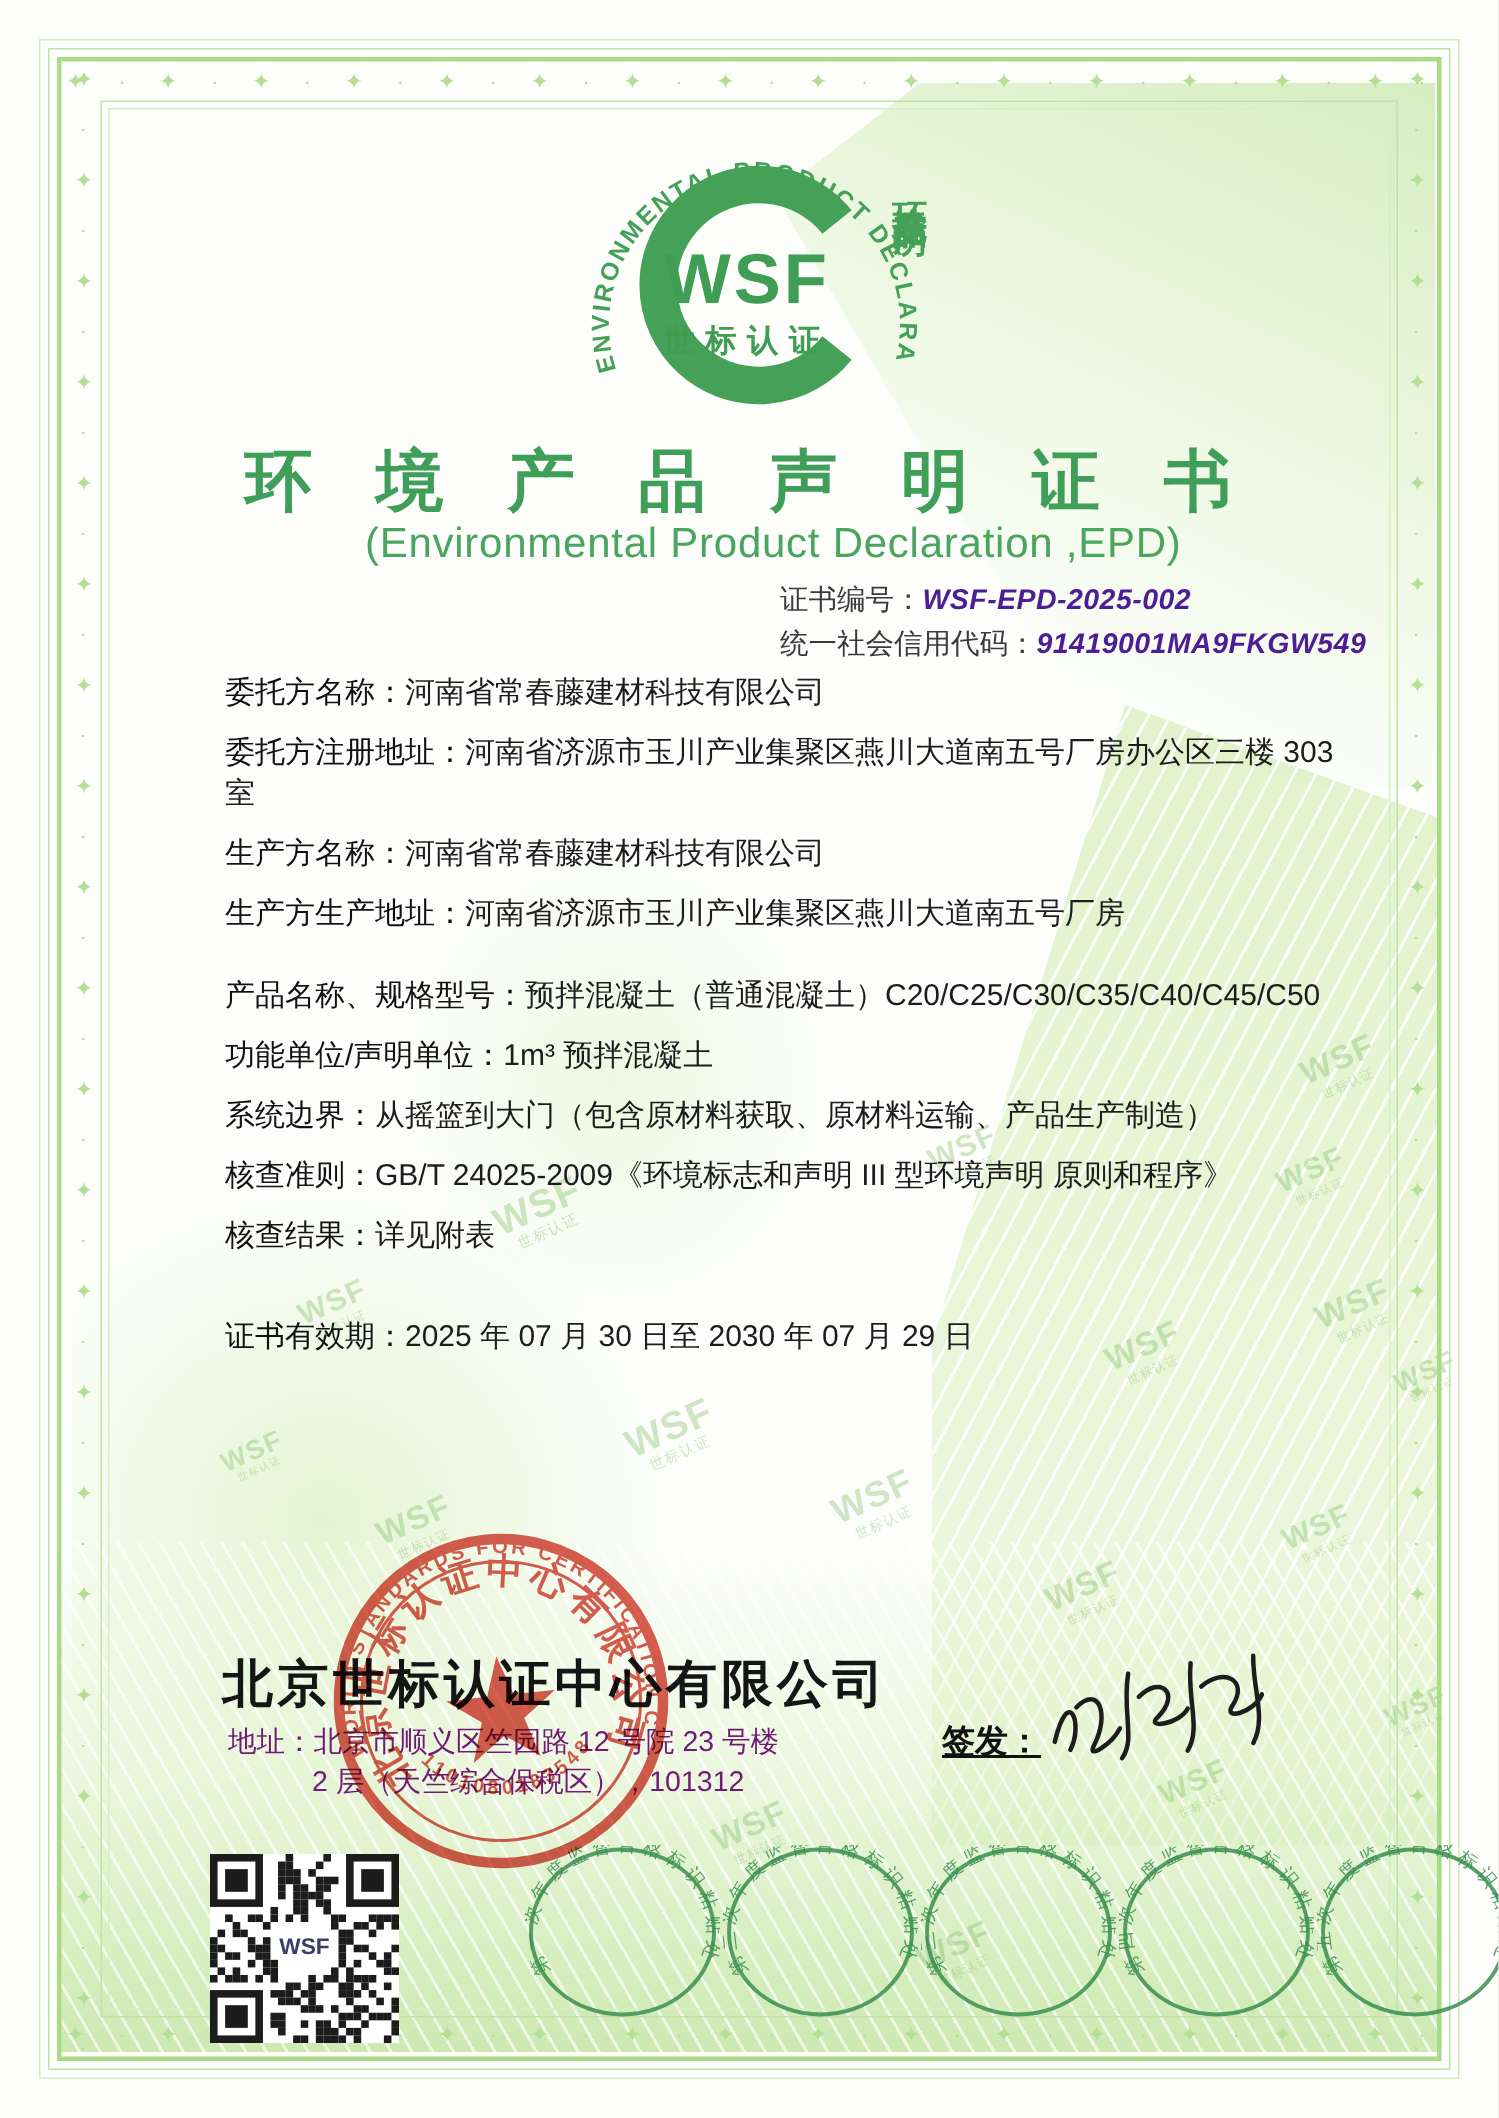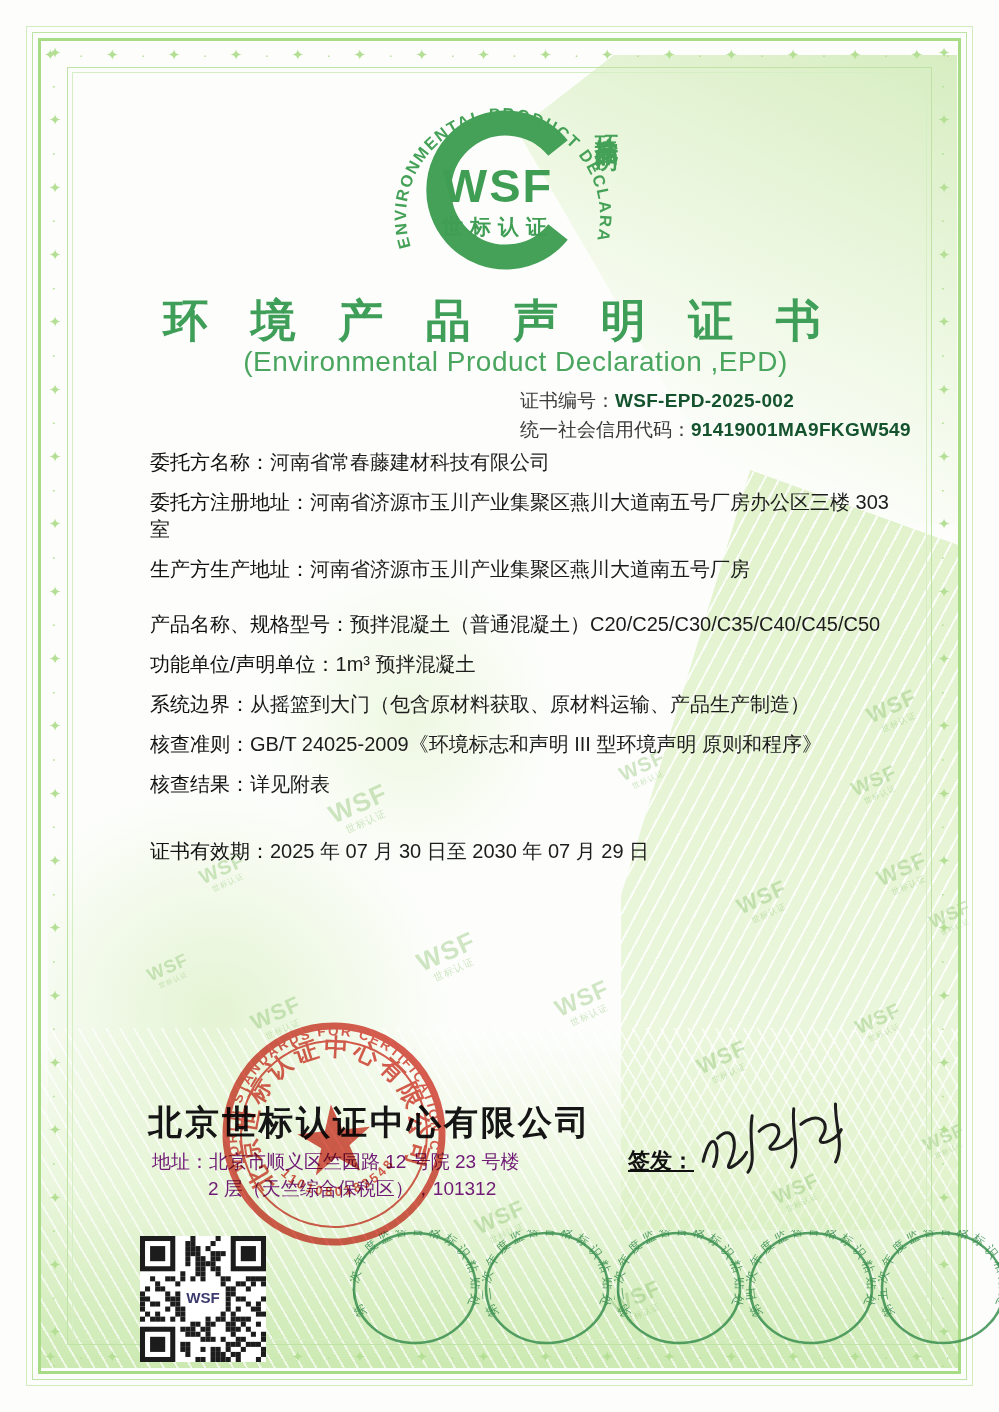--- a/index.html
+++ b/index.html
@@ -49,21 +49,21 @@
   .logo-side-text{position:absolute; left:592px; top:116px; height:150px;
     writing-mode:vertical-rl; text-orientation:upright;
     color:#44a157; font-size:23px; font-weight:bold; letter-spacing:3px;}
   
   .title{position:absolute; left:0; width:100%; top:291px; text-align:center;
     color:#3f9e58; font-size:45px; font-weight:bold; letter-spacing:15px;}
   .subtitle{position:absolute; left:16px; width:100%; top:346px; text-align:center;
     color:#4aa55f; font-size:28px; font-weight:normal; letter-spacing:.5px;}
   
   .meta{position:absolute; left:520px; top:386px; font-size:19px; line-height:29px; color:#3a3a3a;}
-  .meta .val{font-weight:bold; color:#14532d; letter-spacing:.3px;}
+  .meta .val{font-weight:bold; color:#4c1d95; letter-spacing:.3px;font-style:italic;}
   
   .fields{position:absolute; left:150px; top:449px; width:760px; font-size:20px;}
   .frow{line-height:27px; margin-bottom:13px;}
   .frow .lbl{font-weight:normal; color:#111;}
   .frow .val{color:#1c1c1c;}
   .frow.gap{margin-top:28px;}
   .validity{margin-top:40px;}
   
   .company{position:absolute; left:148px; top:1100px; font-size:34px; font-weight:bold;
     color:#151515; letter-spacing:3px; z-index:5;}
@@ -192,20 +192,21 @@
   <div class="subtitle">(Environmental Product Declaration ,EPD)</div>
 
   <div class="meta">
     <div><span class="lbl">证书编号：</span><span class="val">WSF-EPD-2025-002</span></div>
     <div><span class="lbl">统一社会信用代码：</span><span class="val">91419001MA9FKGW549</span></div>
   </div>
 
   <div class="fields">
     <div class="frow"><span class="lbl">委托方名称：</span><span class="val">河南省常春藤建材科技有限公司</span></div>
     <div class="frow"><span class="lbl">委托方注册地址：</span><span class="val">河南省济源市玉川产业集聚区燕川大道南五号厂房办公区三楼 303 室</span></div>
+    <div class="frow"><span class="lbl">生产方名称：</span><span class="val">河南省常春藤建材科技有限公司</span></div>
     <div class="frow"><span class="lbl">生产方生产地址：</span><span class="val">河南省济源市玉川产业集聚区燕川大道南五号厂房</span></div>
     <div class="frow gap"><span class="lbl">产品名称、规格型号：</span><span class="val">预拌混凝土（普通混凝土）C20/C25/C30/C35/C40/C45/C50</span></div>
     <div class="frow"><span class="lbl">功能单位/声明单位：</span><span class="val">1m³ 预拌混凝土</span></div>
     <div class="frow"><span class="lbl">系统边界：</span><span class="val">从摇篮到大门（包含原材料获取、原材料运输、产品生产制造）</span></div>
     <div class="frow"><span class="lbl">核查准则：</span><span class="val">GB/T 24025-2009《环境标志和声明 III 型环境声明 原则和程序》</span></div>
     <div class="frow"><span class="lbl">核查结果：</span><span class="val">详见附表</span></div>
     <div class="frow validity"><span class="lbl">证书有效期：</span><span class="val">2025 年 07 月 30 日至 2030 年 07 月 29 日</span></div>
   </div>
 
   <svg class="seal" width="232" height="232" viewBox="0 0 232 232">

